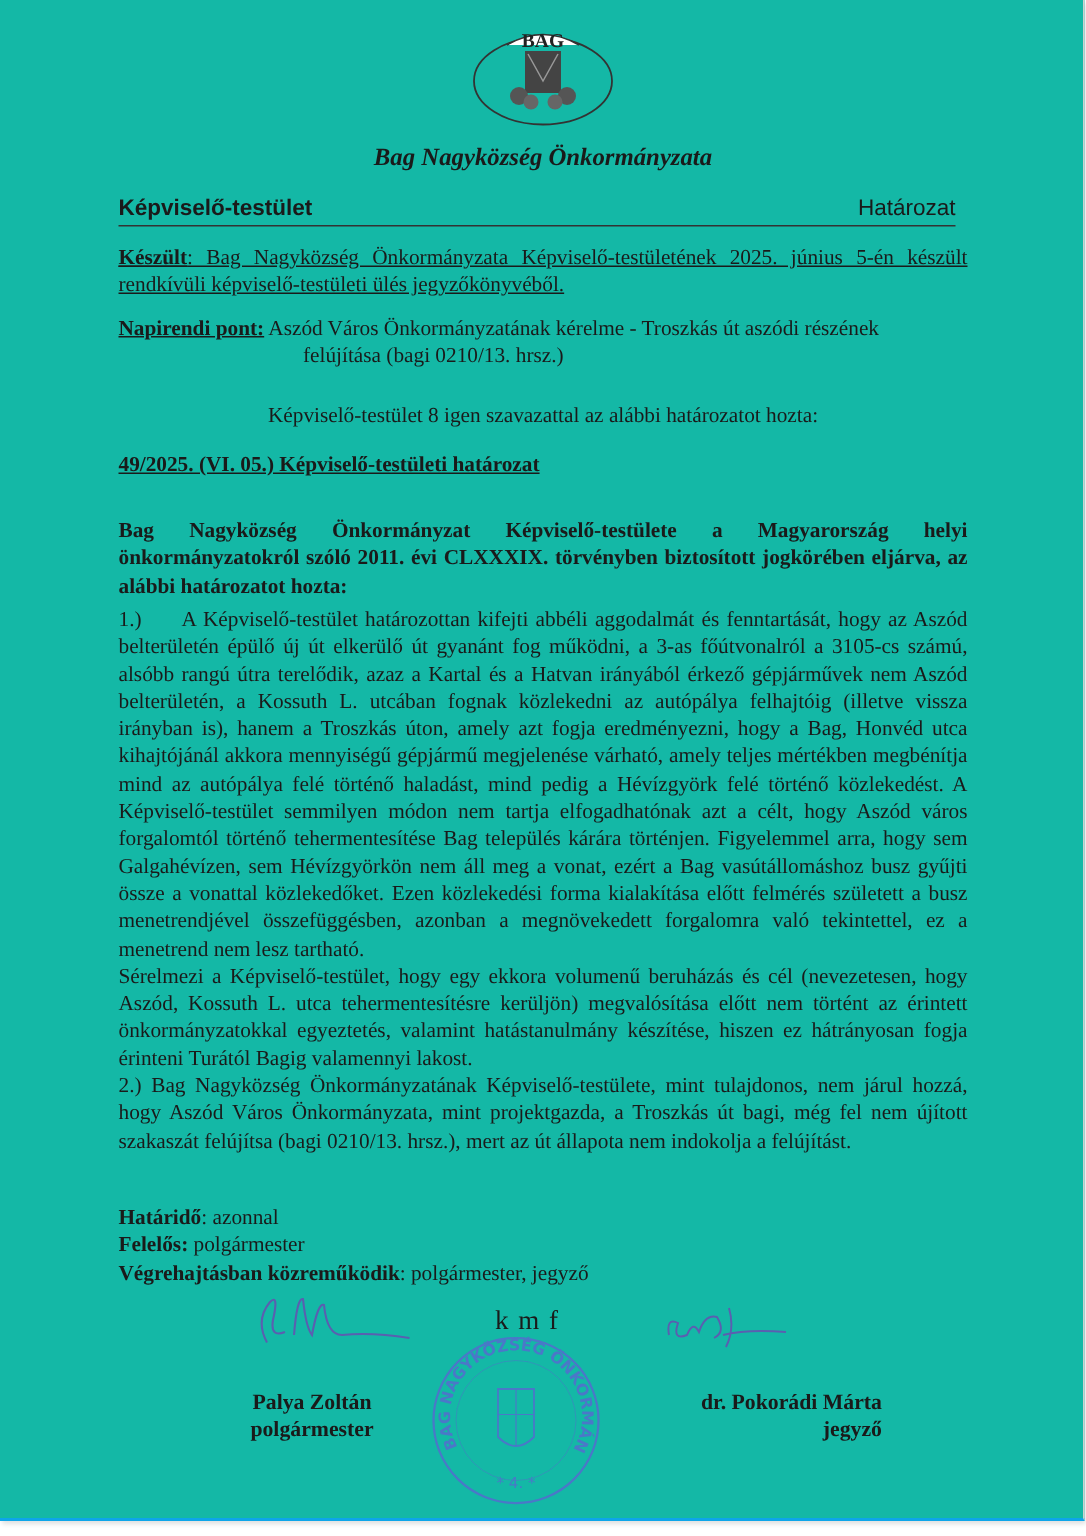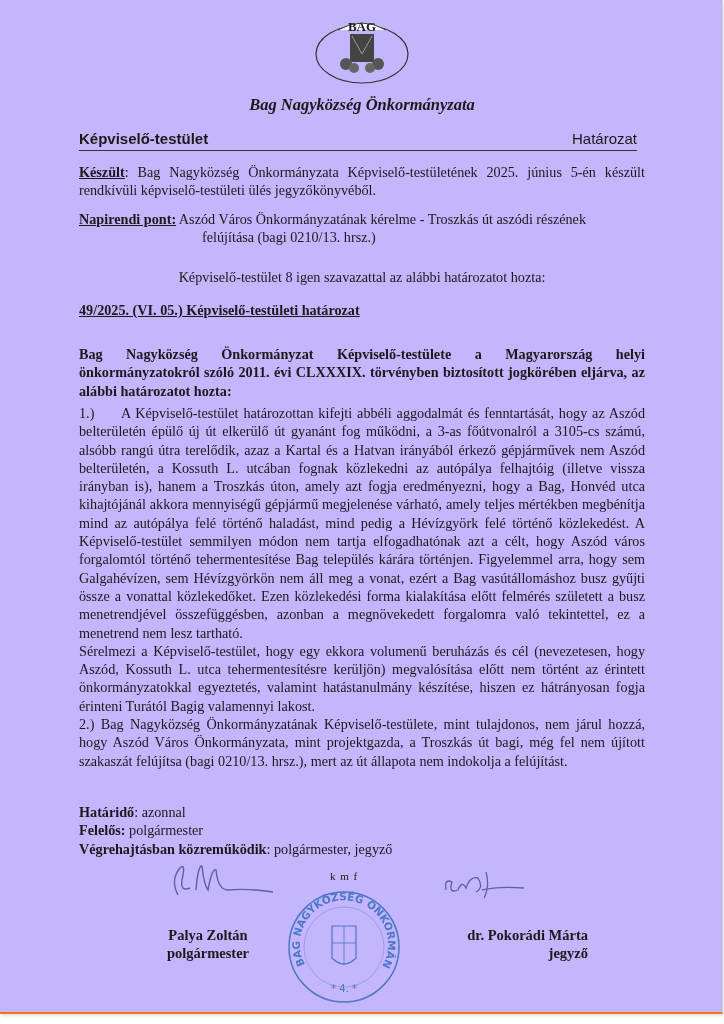--- a/index.html
+++ b/index.html
@@ -1,35 +1,35 @@
 <!DOCTYPE html>
 <html><head>
 <meta charset="utf-8">
 <style>
   html, body { margin: 0; padding: 0; background: #ffffff; }
   body { width: 724px; height: 1024px; position: relative; overflow: hidden;
          font-family: "DejaVu Serif", "Liberation Serif", serif; color: #1a1a1a; }
-  .page { position: absolute; left: 0; top: 0; width: 722px; height: 1012px; background: #c4b5fd;
-          border-right: 1px solid #cfcfcf; border-bottom: 2px solid #f97316;
+  .page { position: absolute; left: 0; top: 0; width: 722px; height: 1012px; background: #14b8a6;
+          border-right: 1px solid #cfcfcf; border-bottom: 2px solid #0ea5e9;
           box-shadow: 1px 2px 3px rgba(0,0,0,0.12); }
   .logo { position: absolute; left: 312px; top: 14px; width: 100px; height: 72px; }
   .org { position: absolute; left: 0; width: 724px; top: 95px; text-align: center;
          font-family: "Liberation Serif", serif; font-style: italic; font-weight: bold; font-size: 16.5px; }
   .hdr { position: absolute; left: 79px; top: 130px; width: 558px; height: 20px;
          border-bottom: 1px solid #333; font-family: Liberation Sans, sans-serif; font-size: 15px; }
   .hdr .l { position: absolute; left: 0; top: 0; font-weight: bold; }
   .hdr .r { position: absolute; right: 0; top: 0; }
   .p { position: absolute; left: 79px; width: 566px; font-family: "Liberation Serif", serif;
        font-size: 14.2px; line-height: 18.3px; text-align: justify; }
   .u { text-decoration: underline; font-weight: bold; }
   .center { text-align: center; }
   .bold { font-weight: bold; }
   .indent { display: inline-block; width: 42px; }
   .sig { position: absolute; font-family: "Liberation Serif", serif; font-size: 14.5px; font-weight: bold; line-height: 18px; text-align: center; margin-top: 28px; }
-  .kmf { position: absolute; left: 330px; top: 870px; font-family: "Liberation Serif", serif; font-size: 11px; letter-spacing: 1px; }
+  .kmf { position: absolute; left: 330px; top: 870px; font-family: "Liberation Serif", serif; font-size: 18px; letter-spacing: 1px; }
   .stamp { position: absolute; left: 285px; top: 888px; width: 118px; height: 118px; }
   .scribble { position: absolute; }
 </style>
 </head>
 <body>
 
 <div class="page">
 
   <svg class="logo" viewBox="0 0 100 72">
     <ellipse cx="50" cy="40" rx="46" ry="29" fill="none" stroke="#333" stroke-width="1.2"></ellipse>
@@ -43,21 +43,21 @@
     <text x="50" y="17" text-anchor="middle" font-family="Liberation Serif, serif" font-weight="bold" font-size="13" fill="#222">BAG</text>
   </svg>
 
   <div class="org">Bag Nagyközség Önkormányzata</div>
 
   <div class="hdr">
     <span class="l">Képviselő-testület</span>
     <span class="r">Határozat</span>
   </div>
 
-  <div class="p" style="top:163px;">
+  <div class="p" style="top:163px;text-decoration:underline;">
     <span class="u">Készült</span><span>: Bag Nagyközség Önkormányzata Képviselő-testületének 2025. június 5-én készült rendkívüli képviselő-testületi ülés jegyzőkönyvéből.</span>
   </div>
 
   <div class="p" style="top:210px; text-align:left;">
     <span class="u">Napirendi pont:</span><span> Aszód Város Önkormányzatának kérelme - Troszkás út aszódi részének</span><br>
     <span style="display:inline-block; width:123px;"></span><span>felújítása (bagi 0210/13. hrsz.)</span>
   </div>
 
   <div class="p center" style="top:268px;">Képviselő-testület 8 igen szavazattal az alábbi határozatot hozta:</div>
 

